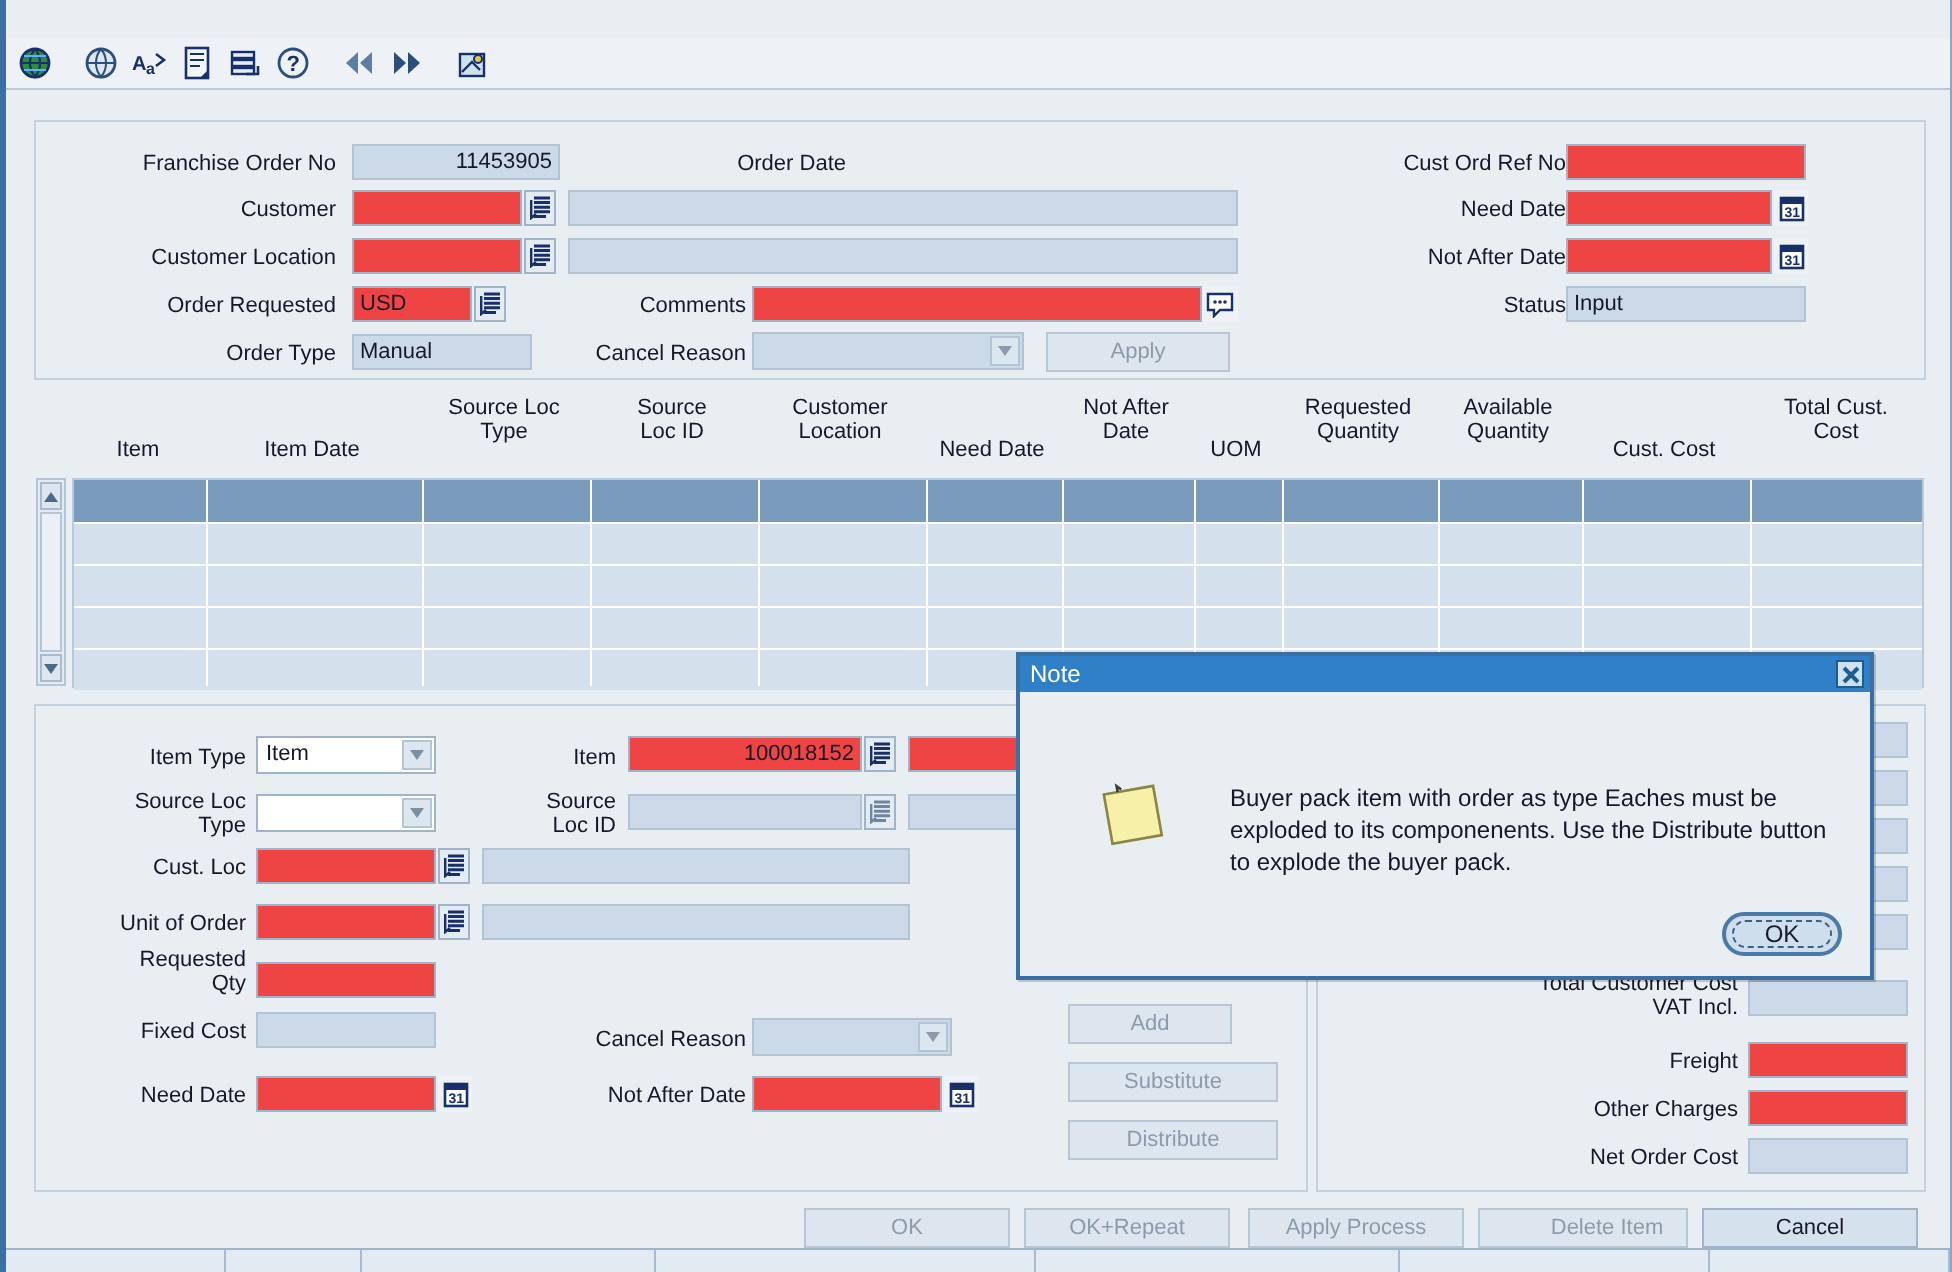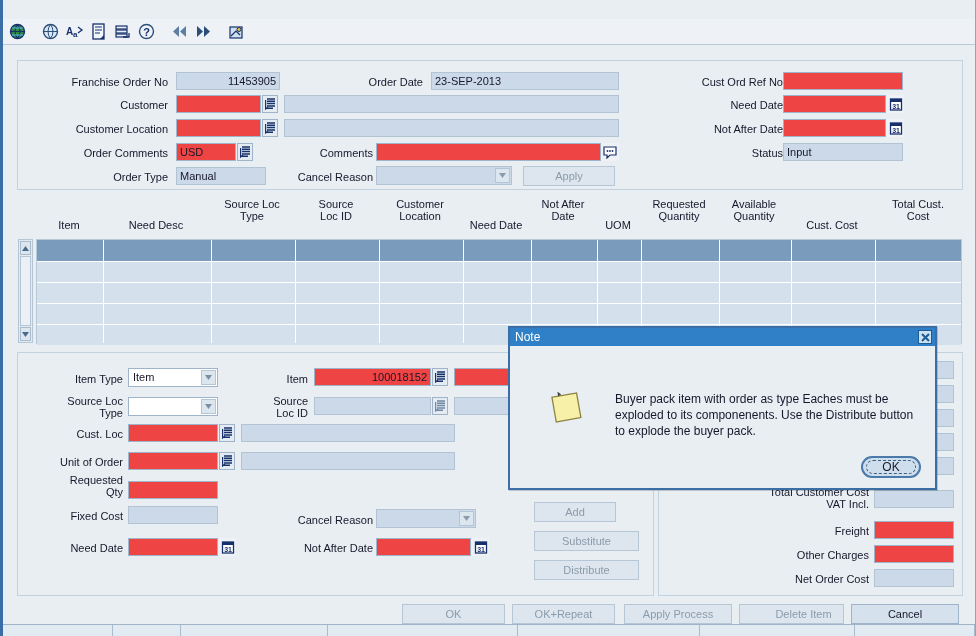--- a/index.html
+++ b/index.html
@@ -273,34 +273,33 @@
     <div class="lbl" style="left:10px; top:62px; width:140px;">Customer Location</div>
     <div class="fld" style="left:158px; top:58px; width:85px;"></div>
     <div class="lovbtn" style="left:244px; top:58px;">
       <svg width="11" height="12" viewBox="0 0 11 12">
           <path d="M2 1h8M2 3.3h8M2 5.6h8M2 7.9h8M2 10.2h6" stroke="#17306b" stroke-width="1.5"></path>
           <path d="M0.6 2 L0.6 11 L3 9" fill="none" stroke="#17306b" stroke-width="1.2"></path>
         </svg>
     </div>
     <div class="fld ro" style="left:266px; top:58px; width:335px;"></div>
 
-    <div class="lbl" style="left:10px; top:86px; width:140px;">Order Comments</div>
+    <div class="lbl" style="left:10px; top:86px; width:140px;">Order Requested</div>
     <div class="fld" style="left:158px; top:82px; width:60px;">USD</div>
     <div class="lovbtn" style="left:219px; top:82px;">
       <svg width="11" height="12" viewBox="0 0 11 12">
           <path d="M2 1h8M2 3.3h8M2 5.6h8M2 7.9h8M2 10.2h6" stroke="#17306b" stroke-width="1.5"></path>
           <path d="M0.6 2 L0.6 11 L3 9" fill="none" stroke="#17306b" stroke-width="1.2"></path>
         </svg>
     </div>
 
     <div class="lbl" style="left:10px; top:110px; width:140px;">Order Type</div>
     <div class="fld ro" style="left:158px; top:106px; width:90px;">Manual</div>
 
     <div class="lbl" style="left:290px; top:15px; width:115px;">Order Date</div>
-    <div class="fld ro" style="left:413px; top:11px; width:188px;">23-SEP-2013</div>
 
     <div class="lbl" style="left:230px; top:86px; width:125px;">Comments</div>
     <div class="fld" style="left:358px; top:82px; width:225px;"></div>
     <div class="calbtn" style="left:583px; top:82px; width:18px;">
       <svg width="14" height="13" viewBox="0 0 14 13">
         <path d="M1 1 h12 v8 h-6 l-3 3 v-3 h-3 z" fill="#ffffff" stroke="#17306b" stroke-width="1.2"></path>
         <circle cx="4.5" cy="5" r="0.9" fill="#17306b"></circle>
           <circle cx="7" cy="5" r="0.9" fill="#17306b"></circle>
           <circle cx="9.5" cy="5" r="0.9" fill="#17306b"></circle>
       </svg>
@@ -339,21 +338,21 @@
         <text x="3.2" y="11.5" font-family="Liberation Sans, sans-serif" font-size="7" font-weight="bold" fill="#17306b">31</text>
       </svg>
     </div>
 
     <div class="lbl" style="left:620px; top:86px; width:145px;">Status</div>
     <div class="fld ro" style="left:765px; top:82px; width:120px;">Input</div>
   </div>
 
   <div id="grid-headers">
       <div class="gridhead" style="left: 33px; width: 66px; top: 219px;">Item</div>
-      <div class="gridhead" style="left: 99px; width: 108px; top: 219px;">Need Desc</div>
+      <div class="gridhead" style="left: 99px; width: 108px; top: 219px;">Item Date</div>
       <div class="gridhead" style="left: 207px; width: 84px; top: 198px;">Source Loc
 Type</div>
       <div class="gridhead" style="left: 291px; width: 84px; top: 198px;">Source
 Loc ID</div>
       <div class="gridhead" style="left: 375px; width: 84px; top: 198px;">Customer
 Location</div>
       <div class="gridhead" style="left: 459px; width: 68px; top: 219px;">Need Date</div>
       <div class="gridhead" style="left: 527px; width: 66px; top: 198px;">Not After
 Date</div>
       <div class="gridhead" style="left: 593px; width: 44px; top: 219px;">UOM</div>

